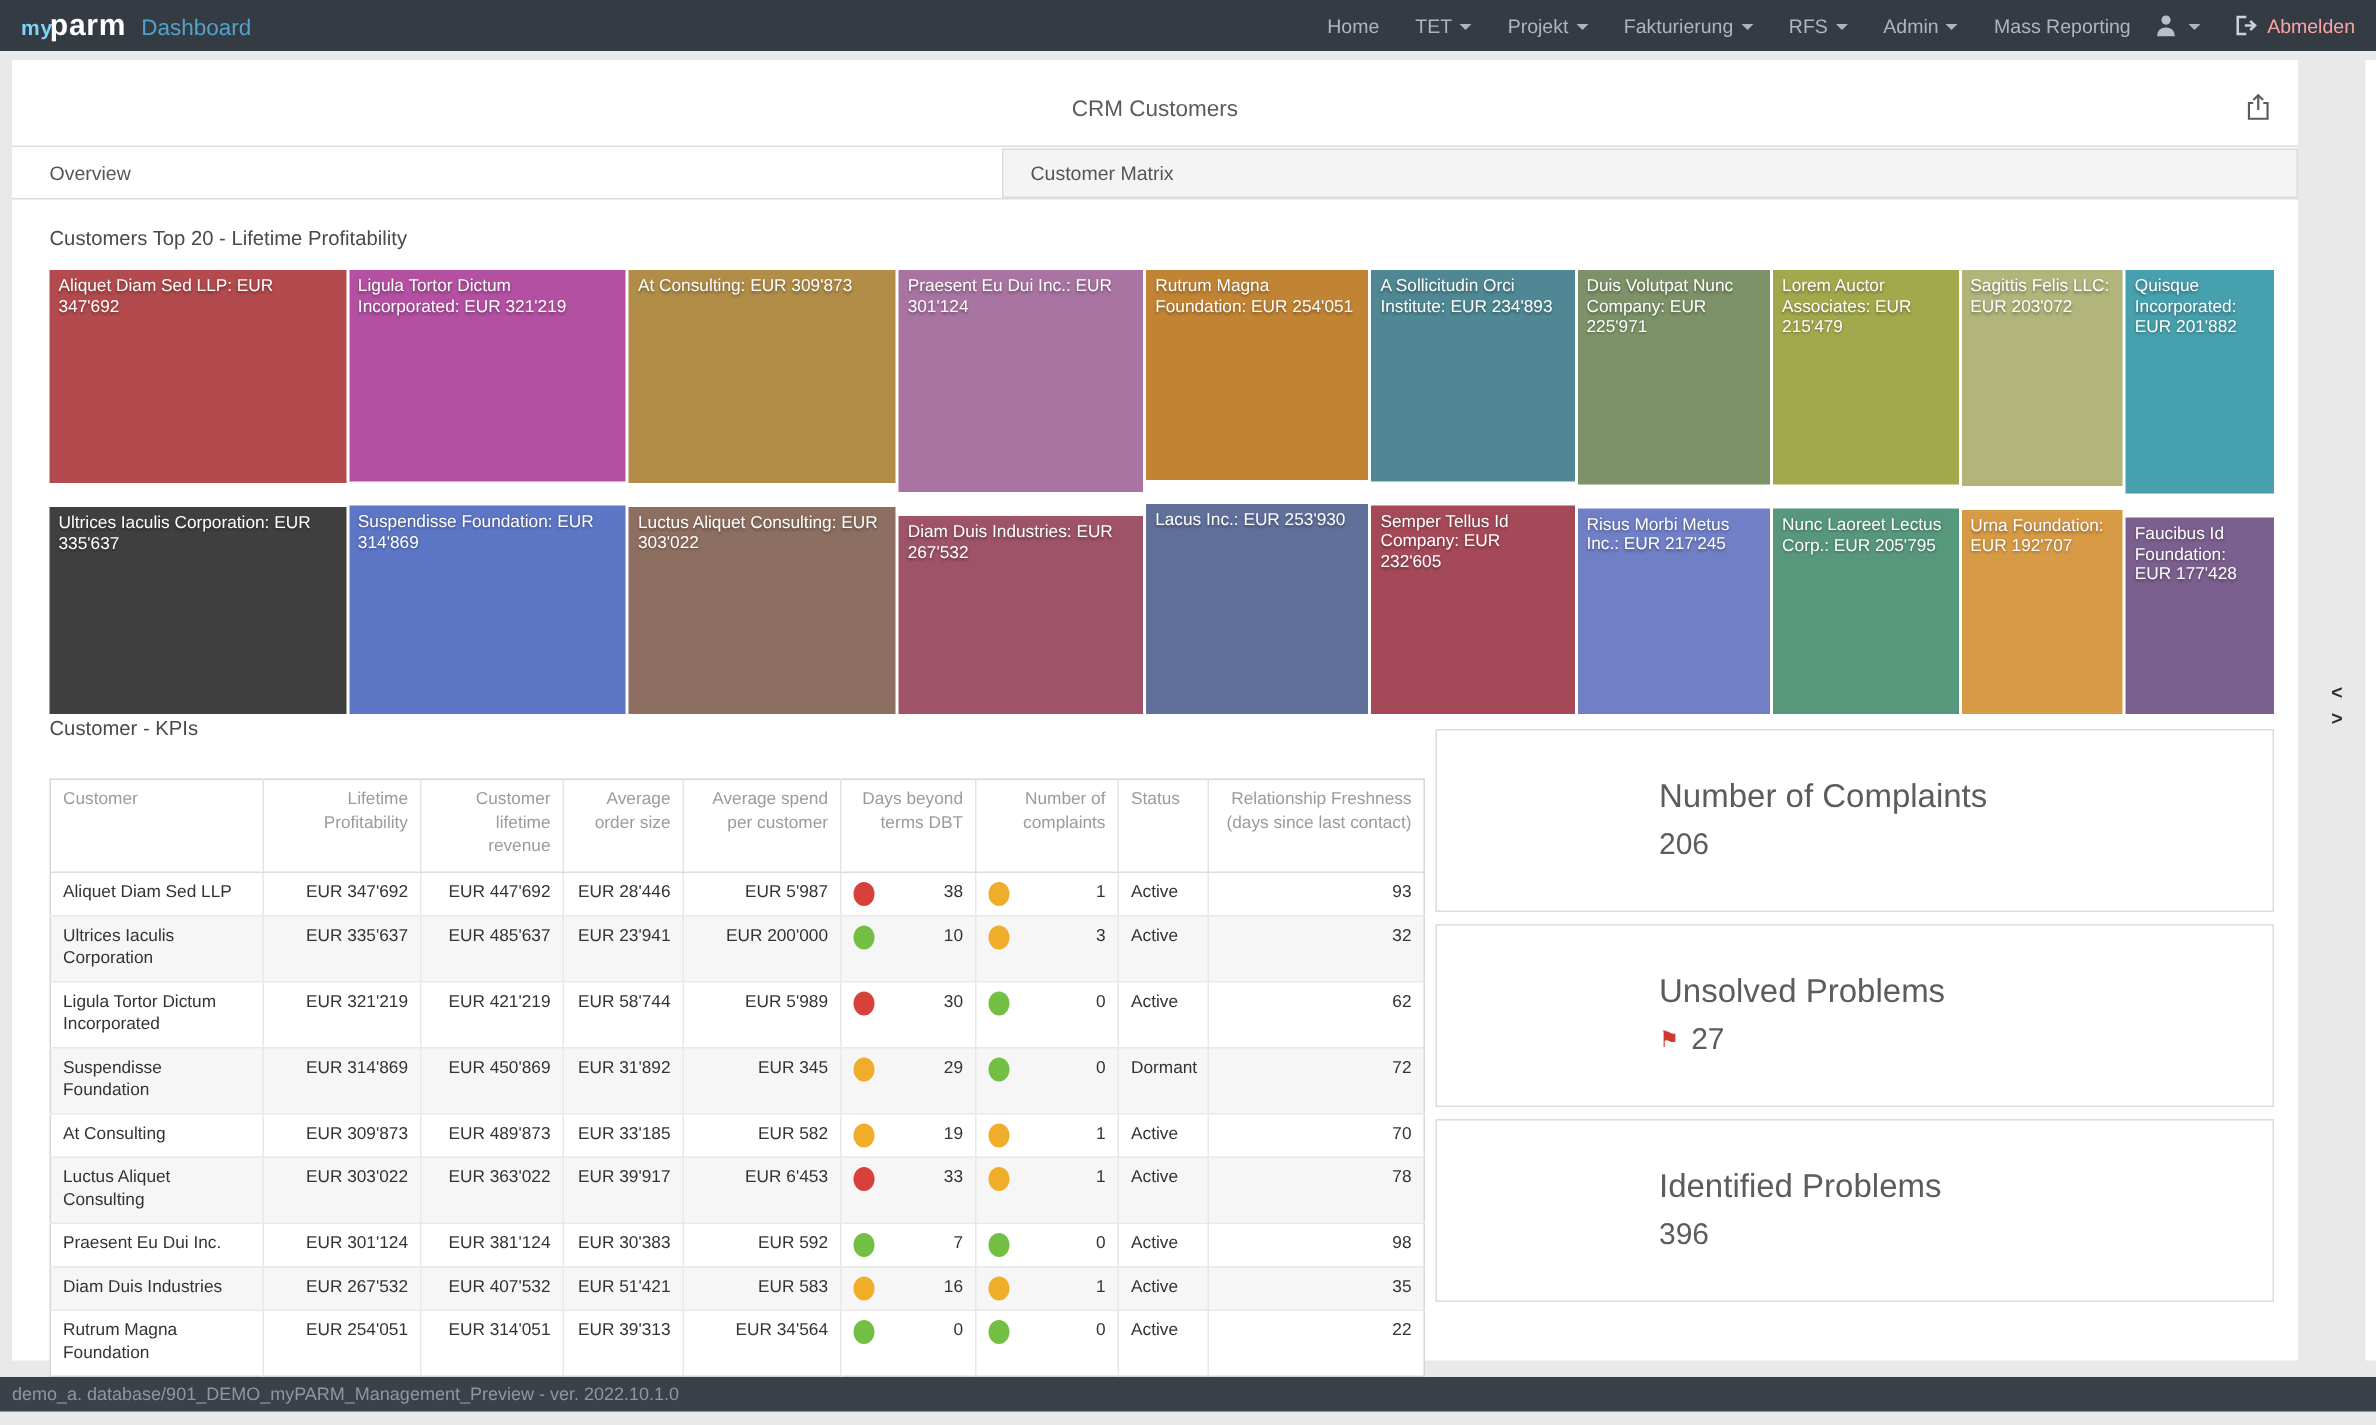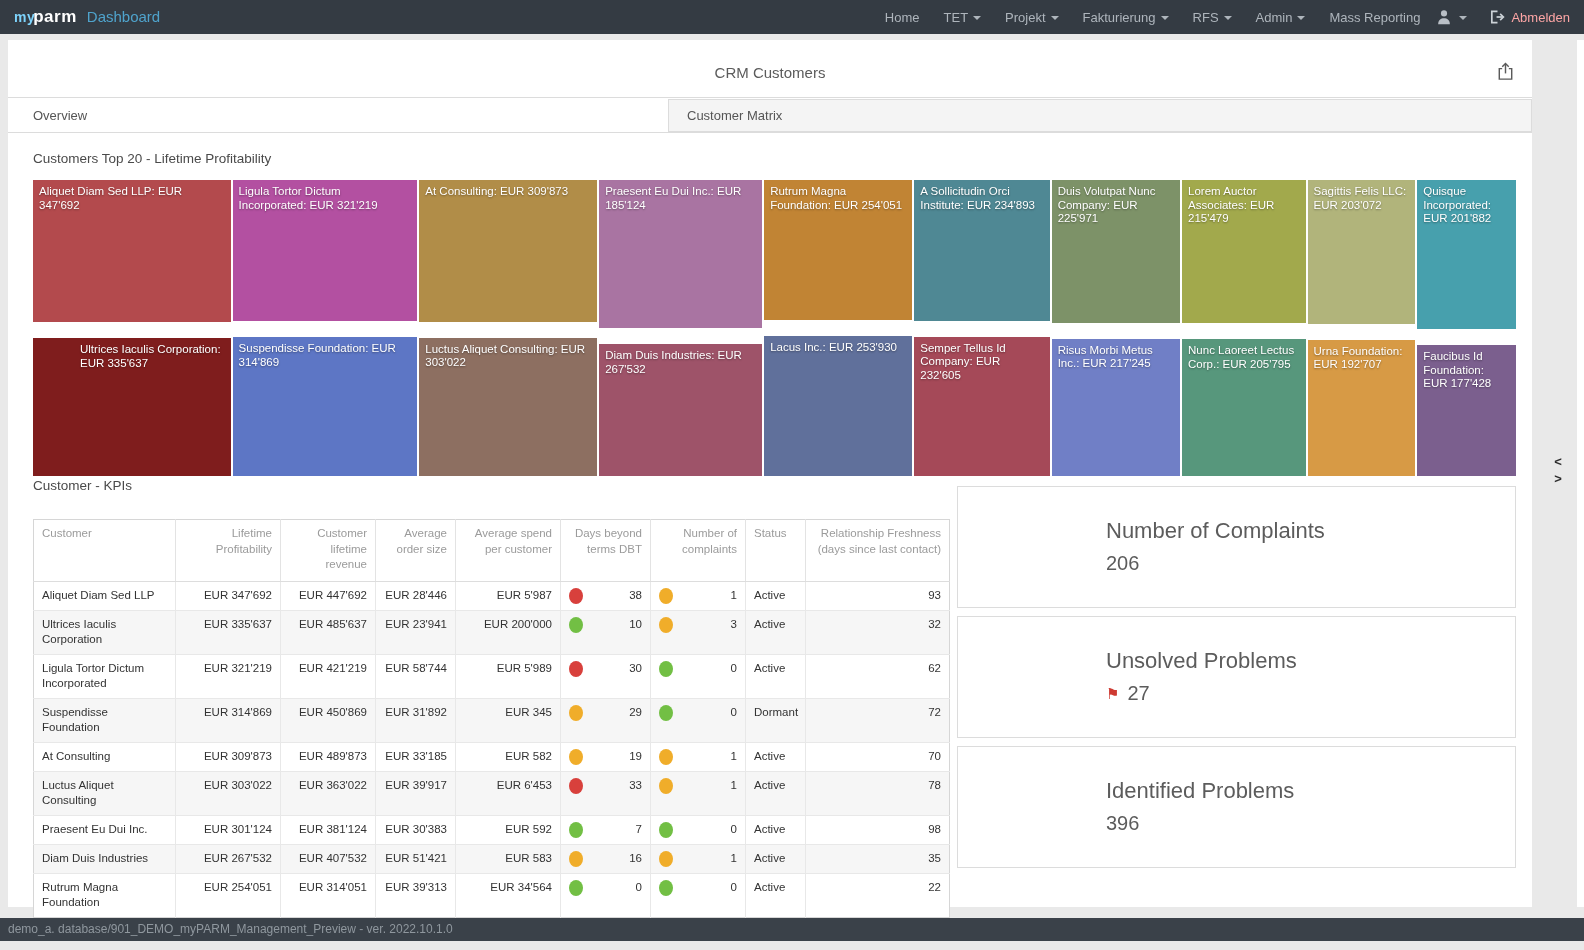--- a/index.html
+++ b/index.html
@@ -6,21 +6,21 @@
   body{
     width:1584px;height:950px;position:relative;overflow:hidden;
     background:#e9e9e9;font-family:"Liberation Sans",sans-serif;
     -webkit-font-smoothing:antialiased;
   }
   
   .navbar{position:absolute;top:0;left:0;width:100%;height:34px;background:#343b43;
     display:flex;align-items:center;box-sizing:border-box;z-index:5;}
   .brand{display:flex;align-items:baseline;margin-left:14px;gap:10px;}
   .brand-my{color:#7dd3fc;font-size:14px;font-weight:700;letter-spacing:.5px;}
-  .brand-parm{color:#fff;font-size:17px;font-weight:800;letter-spacing:.5px;margin-left:-2px;text-align:right;}
+  .brand-parm{color:#fff;font-size:20px;font-weight:800;letter-spacing:.5px;margin-left:-2px;text-align:right;}
   .brand-sub{color:#4fa3cc;font-size:15px;}
   .nav-menu{margin-left:auto;margin-right:14px;display:flex;align-items:center;gap:24px;
     color:#aeb5bc;font-size:13px;white-space:nowrap;}
   .nav-item{display:flex;align-items:center;gap:5px;cursor:pointer;}
   .caret{width:0;height:0;border-left:4px solid transparent;border-right:4px solid transparent;
     border-top:4px solid #aeb5bc;margin-top:2px;}
   .nav-icon-btn{display:flex;align-items:center;gap:5px;cursor:pointer;}
   .logout{display:flex;align-items:center;gap:5px;color:#fca5a5;cursor:pointer;}
   
   .main-panel{position:absolute;left:8px;top:40px;width:1524px;height:867px;background:#fff;}
@@ -158,21 +158,21 @@
     </div>
   </div>
 
   <div class="content">
     <div class="section-title treemap-title">Customers Top 20 - Lifetime Profitability</div>
     <div class="treemap">
         <div class="tm-col" style="flex: 200 1 0px;">
           <div class="tm-tile" style="background: rgb(179, 74, 77); flex: 347692 1 0px;">
             <span>Aliquet Diam Sed LLP: EUR 347'692</span>
           </div>
-          <div class="tm-tile" style="background: #7f1d1d; flex: 335637 1 0px; padding-left: 41px;">
+          <div class="tm-tile" style="background: #404040; flex: 335637 1 0px;">
             <span>Ultrices Iaculis Corporation: EUR 335'637</span>
           </div>
         </div>
         <div class="tm-col" style="flex: 187 1 0px;">
           <div class="tm-tile" style="background: rgb(179, 80, 161); flex: 321219 1 0px;">
             <span>Ligula Tortor Dictum Incorporated: EUR 321'219</span>
           </div>
           <div class="tm-tile" style="background: rgb(93, 118, 197); flex: 314869 1 0px;">
             <span>Suspendisse Foundation: EUR 314'869</span>
           </div>
@@ -180,21 +180,21 @@
         <div class="tm-col" style="flex: 180 1 0px;">
           <div class="tm-tile" style="background: rgb(177, 141, 72); flex: 309873 1 0px;">
             <span>At Consulting: EUR 309'873</span>
           </div>
           <div class="tm-tile" style="background: rgb(141, 111, 97); flex: 303022 1 0px;">
             <span>Luctus Aliquet Consulting: EUR 303'022</span>
           </div>
         </div>
         <div class="tm-col" style="flex: 165 1 0px;">
           <div class="tm-tile" style="background: rgb(169, 116, 162); flex: 301124 1 0px;">
-            <span>Praesent Eu Dui Inc.: EUR 185'124</span>
+            <span>Praesent Eu Dui Inc.: EUR 301'124</span>
           </div>
           <div class="tm-tile" style="background: rgb(158, 83, 105); flex: 267532 1 0px;">
             <span>Diam Duis Industries: EUR 267'532</span>
           </div>
         </div>
         <div class="tm-col" style="flex: 150 1 0px;">
           <div class="tm-tile" style="background: rgb(193, 132, 52); flex: 254051 1 0px;">
             <span>Rutrum Magna Foundation: EUR 254'051</span>
           </div>
           <div class="tm-tile" style="background: rgb(96, 112, 155); flex: 253930 1 0px;">

